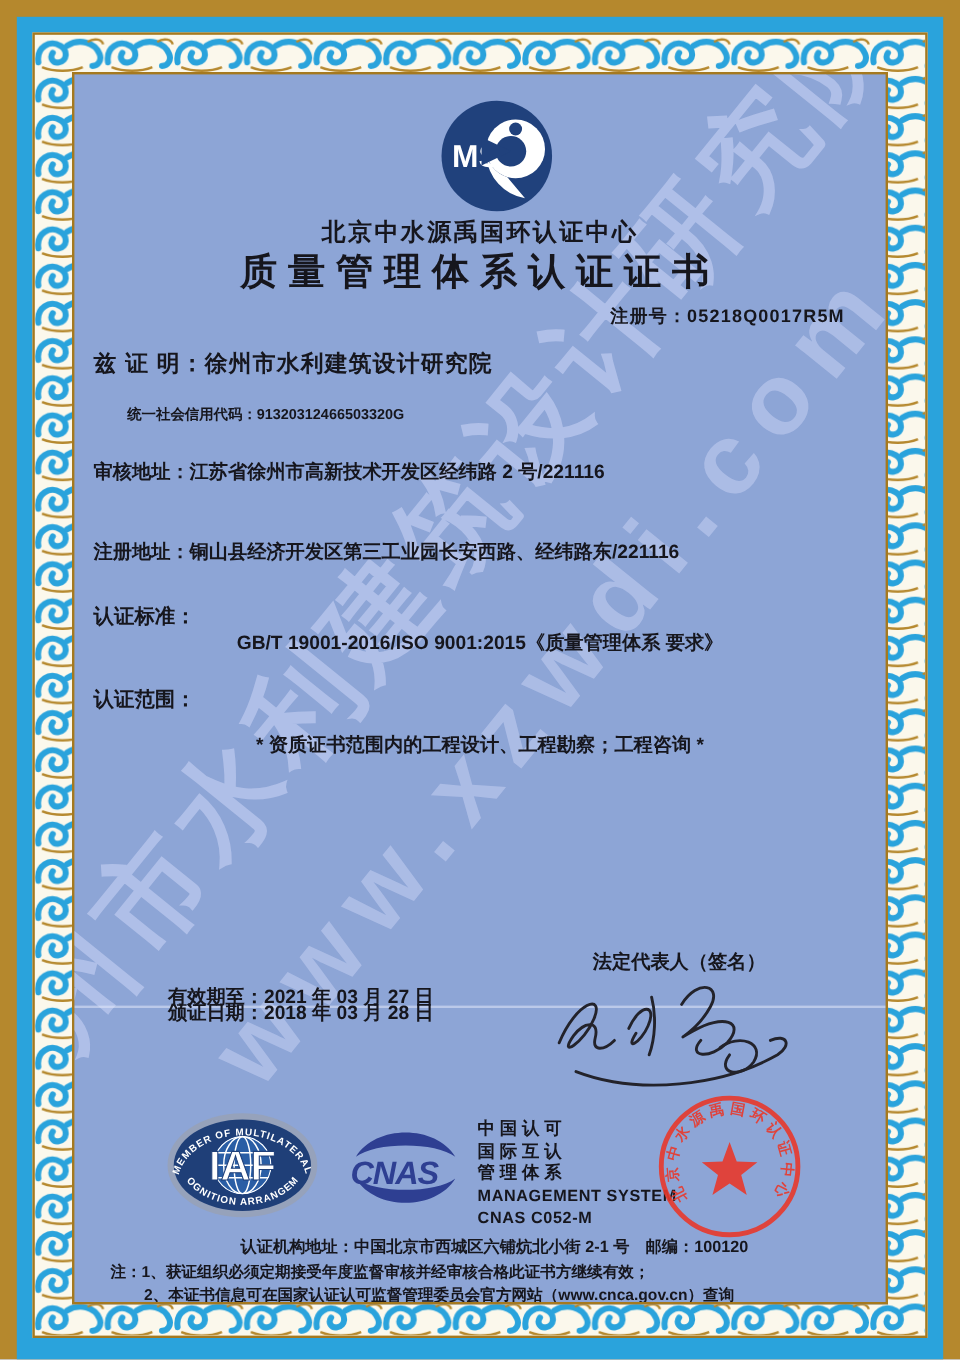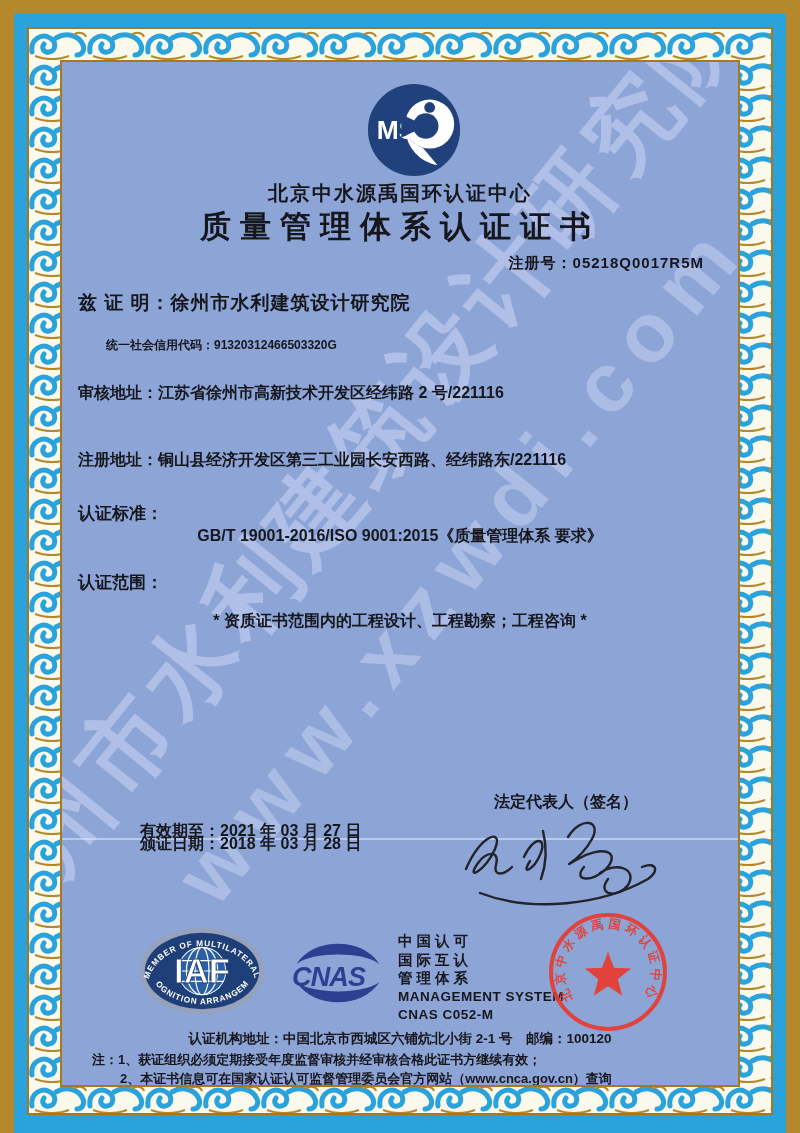--- a/index.html
+++ b/index.html
@@ -31,21 +31,21 @@
   .issuedate{top:772px;left:78px;font-size:16px;}
   .validdate{top:759px;left:78px;font-size:16px;}
   .legalrep{top:730px;left:432px;font-size:16px;}
   .sig{left:388px;top:745px;z-index:3;}
   .iaf{left:75px;top:863px;z-index:3;}
   .cnas{left:222px;top:869px;z-index:3;}
   .cnastext{left:336px;top:870px;z-index:3;}
   .cnastext .zh{font-size:14.5px;font-weight:bold;color:#16161d;letter-spacing:4px;line-height:18.5px;}
   .cnastext .en{font-size:13.5px;font-weight:bold;color:#16161d;line-height:18.5px;letter-spacing:0.5px;}
   .stamp{left:485px;top:849px;z-index:4;opacity:0.9;}
-  .agency{top:968px;font-size:13.5px;}
+  .agency{top:968px;font-size:13.5px;margin-left:12px;}
   .note1{top:989px;left:30px;font-size:13px;}
   .note2{top:1008px;left:58px;font-size:13px;}
 </style>
 </head>
 <body>
 
 <div class="cert">
   <div class="layer-gold"></div>
   <div class="layer-cyan"></div>
   <div class="layer-white">

